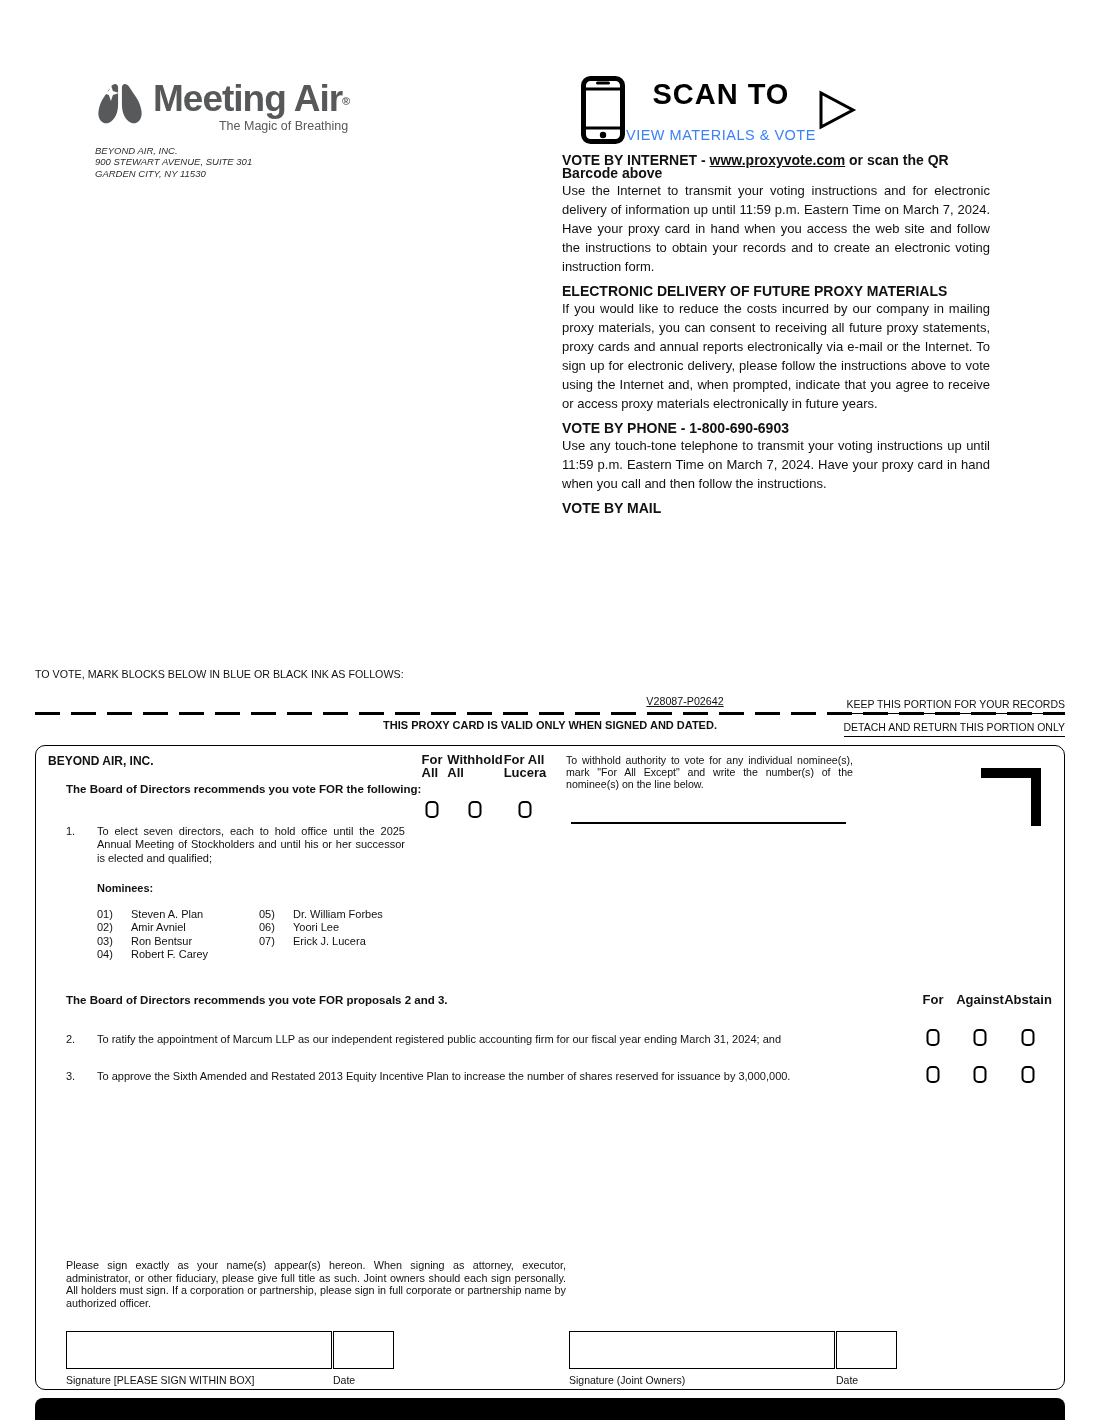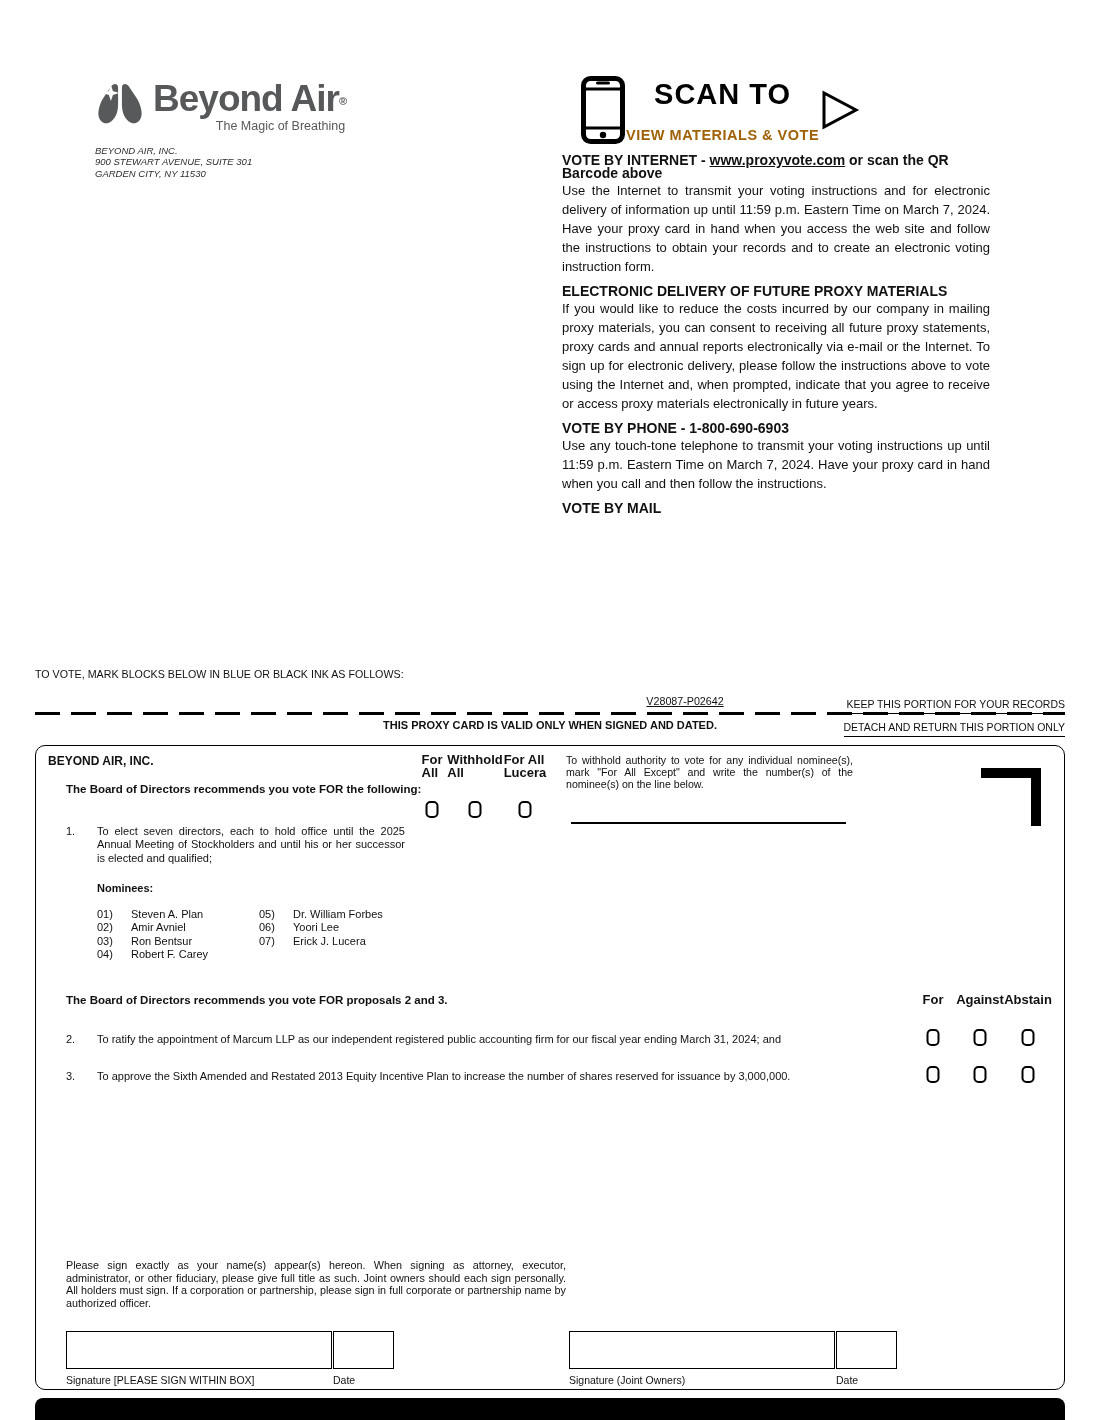--- a/index.html
+++ b/index.html
@@ -16,21 +16,21 @@
   .brand-name { font-size:37px; font-weight:bold; letter-spacing:-1px; color:#57585a; }
   .brand-reg { font-size:11px; vertical-align:super; color:#57585a; font-weight:bold; }
   .tagline { font-size:12.5px; color:#57585a; text-align:right; margin-top:3px; padding-right:2px; }
   .address { margin-top:12px; font-style:italic; font-size:9.5px; line-height:11.5px; color:#2d2d2d; }
 
   
   .vote-col { width:428px; font-size:10.8px; }
   .scan-row { display:flex; align-items:center; margin-left:18px; }
   .scan-text { text-align:center; }
   .scan-title { font-size:29px; font-weight:bold; letter-spacing:1px; color:#000; }
-  .scan-sub { font-size:14.5px; font-weight:bold; letter-spacing:.5px; color:#a16207; margin-top:16px; }
+  .scan-sub { font-size:14.5px; font-weight:normal; letter-spacing:.5px; color:#3b82f6; margin-top:16px; }
   .vote-sec { margin-top:9px; }
   .sec-head { font-weight:bold; font-size:14px; line-height:13px; }
   .sec-head .link { text-decoration:underline; cursor:pointer; }
   .vote-sec p { font-size:13px; line-height:19px; text-align:justify; margin-top:1px; }
 
   
   .small-label { font-size:10.7px; }
   .underlined-note { font-size:10.5px; border-bottom:1.6px solid #000; padding-bottom:3px; display:inline-block; }
   .dashline { height:3.4px; background:repeating-linear-gradient(90deg,#000 0 25px,transparent 25px 36px); }
 
@@ -52,21 +52,21 @@
 <div class="page">
 
   <div class="abs" style="left:95px; top:80px;">
     <div class="logo-row">
       <svg width="50" height="46" viewBox="0 0 52 48">
         <path d="M24 8 C24 3 19 3 16.5 7 C11 16 5 21 3.5 33 C2.5 42 9 47 14.5 44.5 C21 41.5 24 34 24 25 Z" fill="#58595b"></path>
         <path d="M28 8 C28 3 33 3 35.5 7 C41 16 47 21 48.5 33 C49.5 42 43 47 37.5 44.5 C31 41.5 28 34 28 25 Z" fill="#58595b"></path>
         <path d="M16.5 5 L18.6 11.4 L25 13.5 L18.6 15.6 L16.5 22 L14.4 15.6 L8 13.5 L14.4 11.4 Z" fill="#ffffff"></path>
       </svg>
       <div class="logo-text">
-        <span class="brand-name">Beyond Air</span><span class="brand-reg">®</span>
+        <span class="brand-name">Meeting Air</span><span class="brand-reg">®</span>
         <div class="tagline">The Magic of Breathing</div>
       </div>
     </div>
     <div class="address">
       <div>BEYOND AIR, INC.</div>
       <div>900 STEWART AVENUE, SUITE 301</div>
       <div>GARDEN CITY, NY 11530</div>
     </div>
   </div>
 

